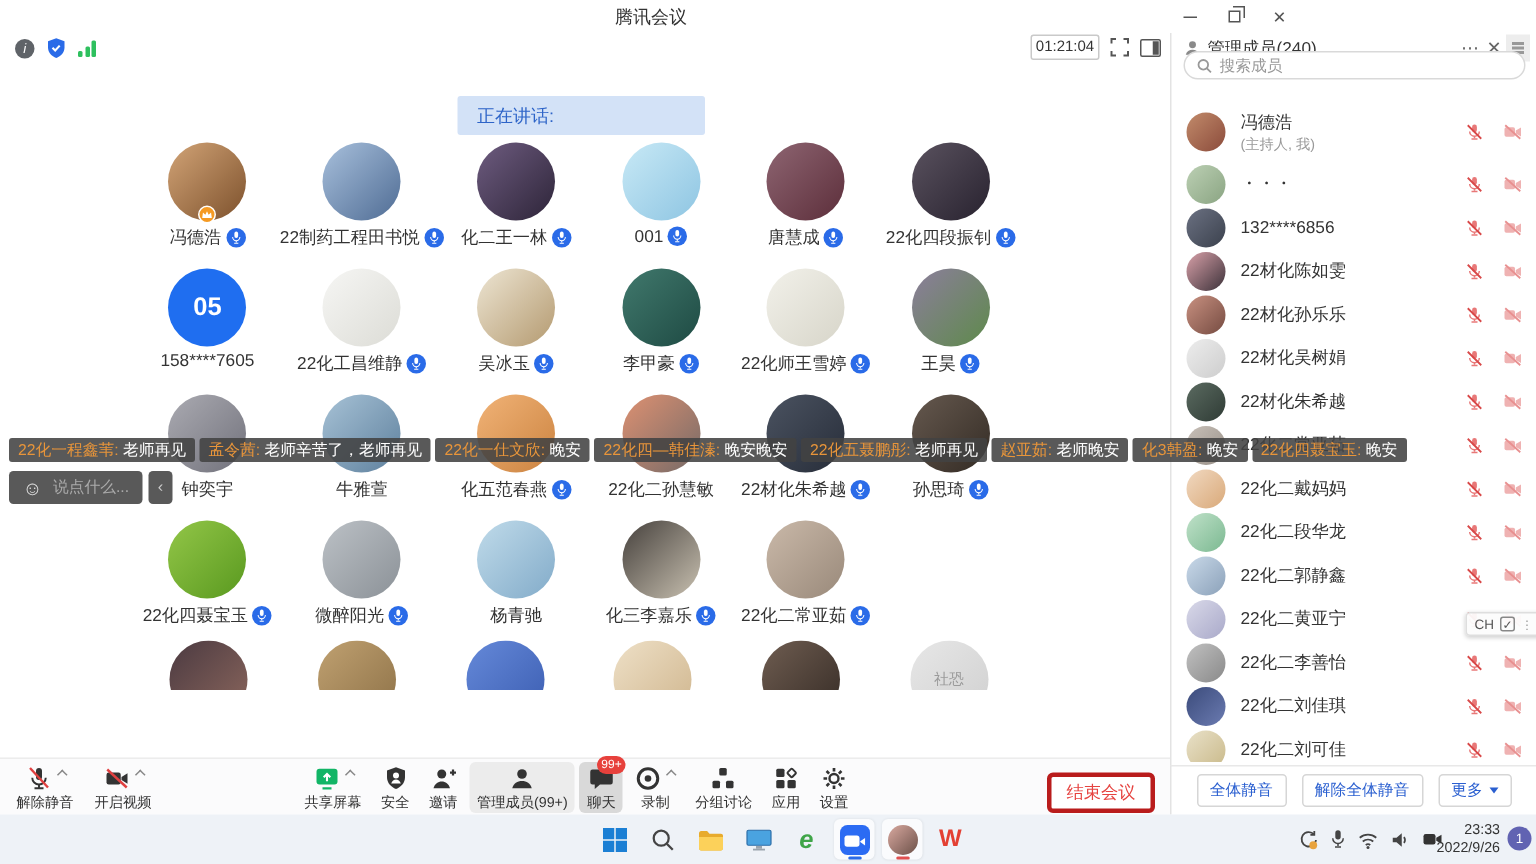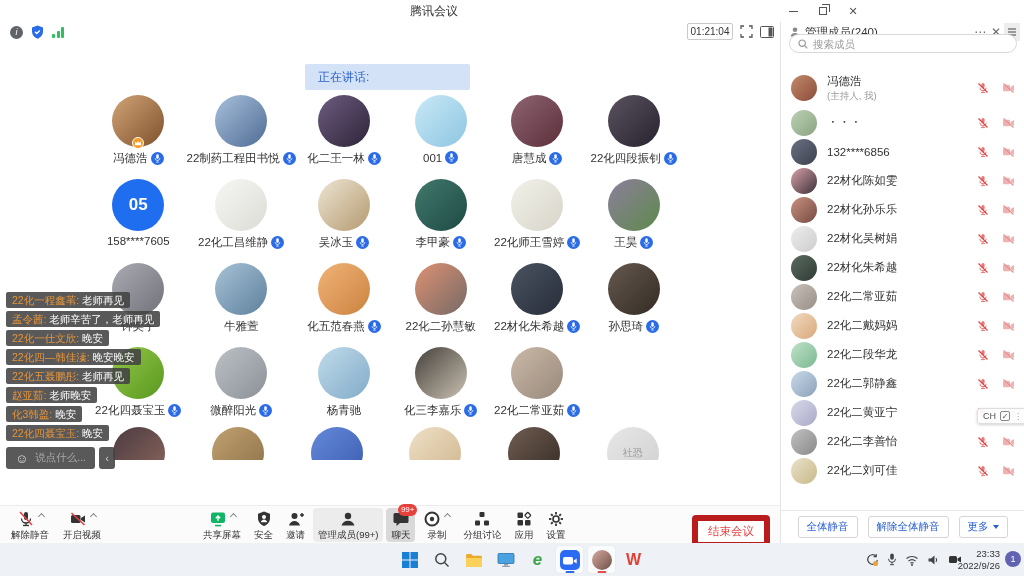--- a/index.html
+++ b/index.html
@@ -53,21 +53,21 @@
   
   .toolbar { position:absolute; left:0; top:505px; width:780px; height:38px; background:#fbfbfc; border-top:1px solid #ececec; z-index:6; }
   .tool-left { position:absolute; left:6px; top:2px; display:flex; gap:4px; }
   .tool-center { position:absolute; left:198px; top:2px; display:flex; gap:3px; }
   .tool-item { display:flex; flex-direction:column; align-items:center; justify-content:flex-start; padding:2px 5px; border-radius:4px; position:relative; height:34px; }
   .tool-top { display:flex; align-items:flex-start; height:18px; }
   .tool-label { font-size:9.5px; color:#333; margin-top:1px; white-space:nowrap; }
   .chev { width:5px; height:5px; border-left:1px solid #888; border-top:1px solid #888; transform:rotate(45deg); margin:4px 0 0 4px; }
   .active-light { background:#ececec; } .active-dark { background:#d9d9d9; }
   .badge-99 { position:absolute; top:-4px; right:-2px; background:#e7413c; color:#fff; font-size:8px; line-height:10px; padding:1px 3px; border-radius:7px; }
-  .end-btn { position:absolute; right:10px; top:9px; border:6px solid #b91c1c; color:#e64340; background:#fff; font-size:11.5px; padding:3px 10px; border-radius:4px; }
+  .end-btn { position:absolute; right:10px; top:9px; border:3px solid #b91c1c; color:#e64340; background:#fff; font-size:11.5px; padding:3px 10px; border-radius:4px; }
 
   
   .sidebar { position:absolute; left:780px; top:22px; width:244px; height:488px; background:#fff; border-left:1px solid #e3e3e3; z-index:5; }
   .sb-header { position:absolute; top:0; left:0; right:0; height:20px; display:flex; align-items:center; padding:0 4px 0 8px; }
   .sb-title { font-size:11.5px; color:#333; margin-left:4px; flex:1; }
   .sb-hbtn { color:#666; font-size:12px; width:16px; text-align:center; }
   .sb-burger { width:16px; height:18px; background:#ededed; display:flex; align-items:center; justify-content:center; }
   .burger-lines { width:8px; height:1.5px; background:#999; box-shadow:0 3px 0 #999, 0 -3px 0 #999; }
   .sb-search { position:absolute; left:8px; top:12px; width:228px; height:19px; border:1px solid #d9d9d9; border-radius:10px; display:flex; align-items:center; padding:0 8px; gap:5px; background:#fff; }
   .sb-search input { border:none; outline:none; font-size:10.5px; width:170px; color:#333; font-family:inherit; }
@@ -460,21 +460,21 @@
       <div class="avatar" style="background: linear-gradient(135deg, rgb(111, 93, 81), rgb(53, 43, 37));"></div>
     </div>
     <div>
       <div class="avatar" style="background: linear-gradient(135deg, rgb(231, 231, 231), rgb(208, 208, 208));">
         <span class="av-txt" style="color: rgb(154, 154, 154);">社恐</span>
       </div>
     </div>
   </div>
 
 <div class="chat">
-  <div id="chat-msgs" style="display: flex; flex-direction: column; align-items: flex-start; gap: 3px; justify-content: flex-end;">
+  <div id="chat-msgs" style="display: flex; align-items: flex-start; gap: 3px; justify-content: flex-end;">
       <div class="chat-msg"><span class="chat-sender">22化一程鑫苇:</span> 老师再见</div>
       <div class="chat-msg"><span class="chat-sender">孟令茜:</span> 老师辛苦了，老师再见</div>
       <div class="chat-msg"><span class="chat-sender">22化一仕文欣:</span> 晚安</div>
       <div class="chat-msg"><span class="chat-sender">22化四—韩佳溱:</span> 晚安晚安</div>
       <div class="chat-msg"><span class="chat-sender">22化五聂鹏彤:</span> 老师再见</div>
       <div class="chat-msg"><span class="chat-sender">赵亚茹:</span> 老师晚安</div>
       <div class="chat-msg"><span class="chat-sender">化3韩盈:</span> 晚安</div>
       <div class="chat-msg"><span class="chat-sender">22化四聂宝玉:</span> 晚安</div>
     </div>
   <div class="chat-inputrow">
@@ -949,20 +949,44 @@
               <path d="M8.5 5l3.5-2v6L8.5 7z" fill="#efb2b2"></path>
               <line x1="1.5" y1="1.5" x2="11.5" y2="10.5" stroke="#e89090" stroke-width="1.2"></line>
             </svg>
           </span>
         </div>
       </div>
       <div class="member-row">
         <div class="m-avatar" style="background: linear-gradient(135deg, rgb(193, 193, 193), rgb(137, 137, 137));"></div>
         <div class="m-names">
           <div class="m-name">22化二李善怡</div>
+        </div>
+        <div class="m-icons">
+          <span class="ic">
+            <svg width="12" height="12" viewBox="0 0 12 12">
+              <rect x="4.4" y="1" width="3.2" height="5.2" rx="1.6" fill="#e87878"></rect>
+              <path d="M2.8 5.6a3.2 3.2 0 0 0 6.4 0" stroke="#e87878" fill="none"></path>
+              <line x1="6" y1="8.8" x2="6" y2="10.2" stroke="#e87878"></line>
+              <line x1="4" y1="10.6" x2="8" y2="10.6" stroke="#e87878"></line>
+              <line x1="1.5" y1="1.5" x2="10.5" y2="10.5" stroke="#d84848" stroke-width="1.2"></line>
+            </svg>
+          </span>
+          <span class="ic">
+            <svg width="13" height="12" viewBox="0 0 13 12">
+              <rect x="1" y="2.8" width="7" height="6.4" rx="1.2" fill="#efb2b2"></rect>
+              <path d="M8.5 5l3.5-2v6L8.5 7z" fill="#efb2b2"></path>
+              <line x1="1.5" y1="1.5" x2="11.5" y2="10.5" stroke="#e89090" stroke-width="1.2"></line>
+            </svg>
+          </span>
+        </div>
+      </div>
+      <div class="member-row">
+        <div class="m-avatar" style="background: linear-gradient(135deg, rgb(59, 75, 123), rgb(107, 123, 177));"></div>
+        <div class="m-names">
+          <div class="m-name">22化二刘佳琪</div>
         </div>
         <div class="m-icons">
           <span class="ic">
             <svg width="12" height="12" viewBox="0 0 12 12">
               <rect x="4.4" y="1" width="3.2" height="5.2" rx="1.6" fill="#e87878"></rect>
               <path d="M2.8 5.6a3.2 3.2 0 0 0 6.4 0" stroke="#e87878" fill="none"></path>
               <line x1="6" y1="8.8" x2="6" y2="10.2" stroke="#e87878"></line>
               <line x1="4" y1="10.6" x2="8" y2="10.6" stroke="#e87878"></line>
               <line x1="1.5" y1="1.5" x2="10.5" y2="10.5" stroke="#d84848" stroke-width="1.2"></line>
             </svg>

